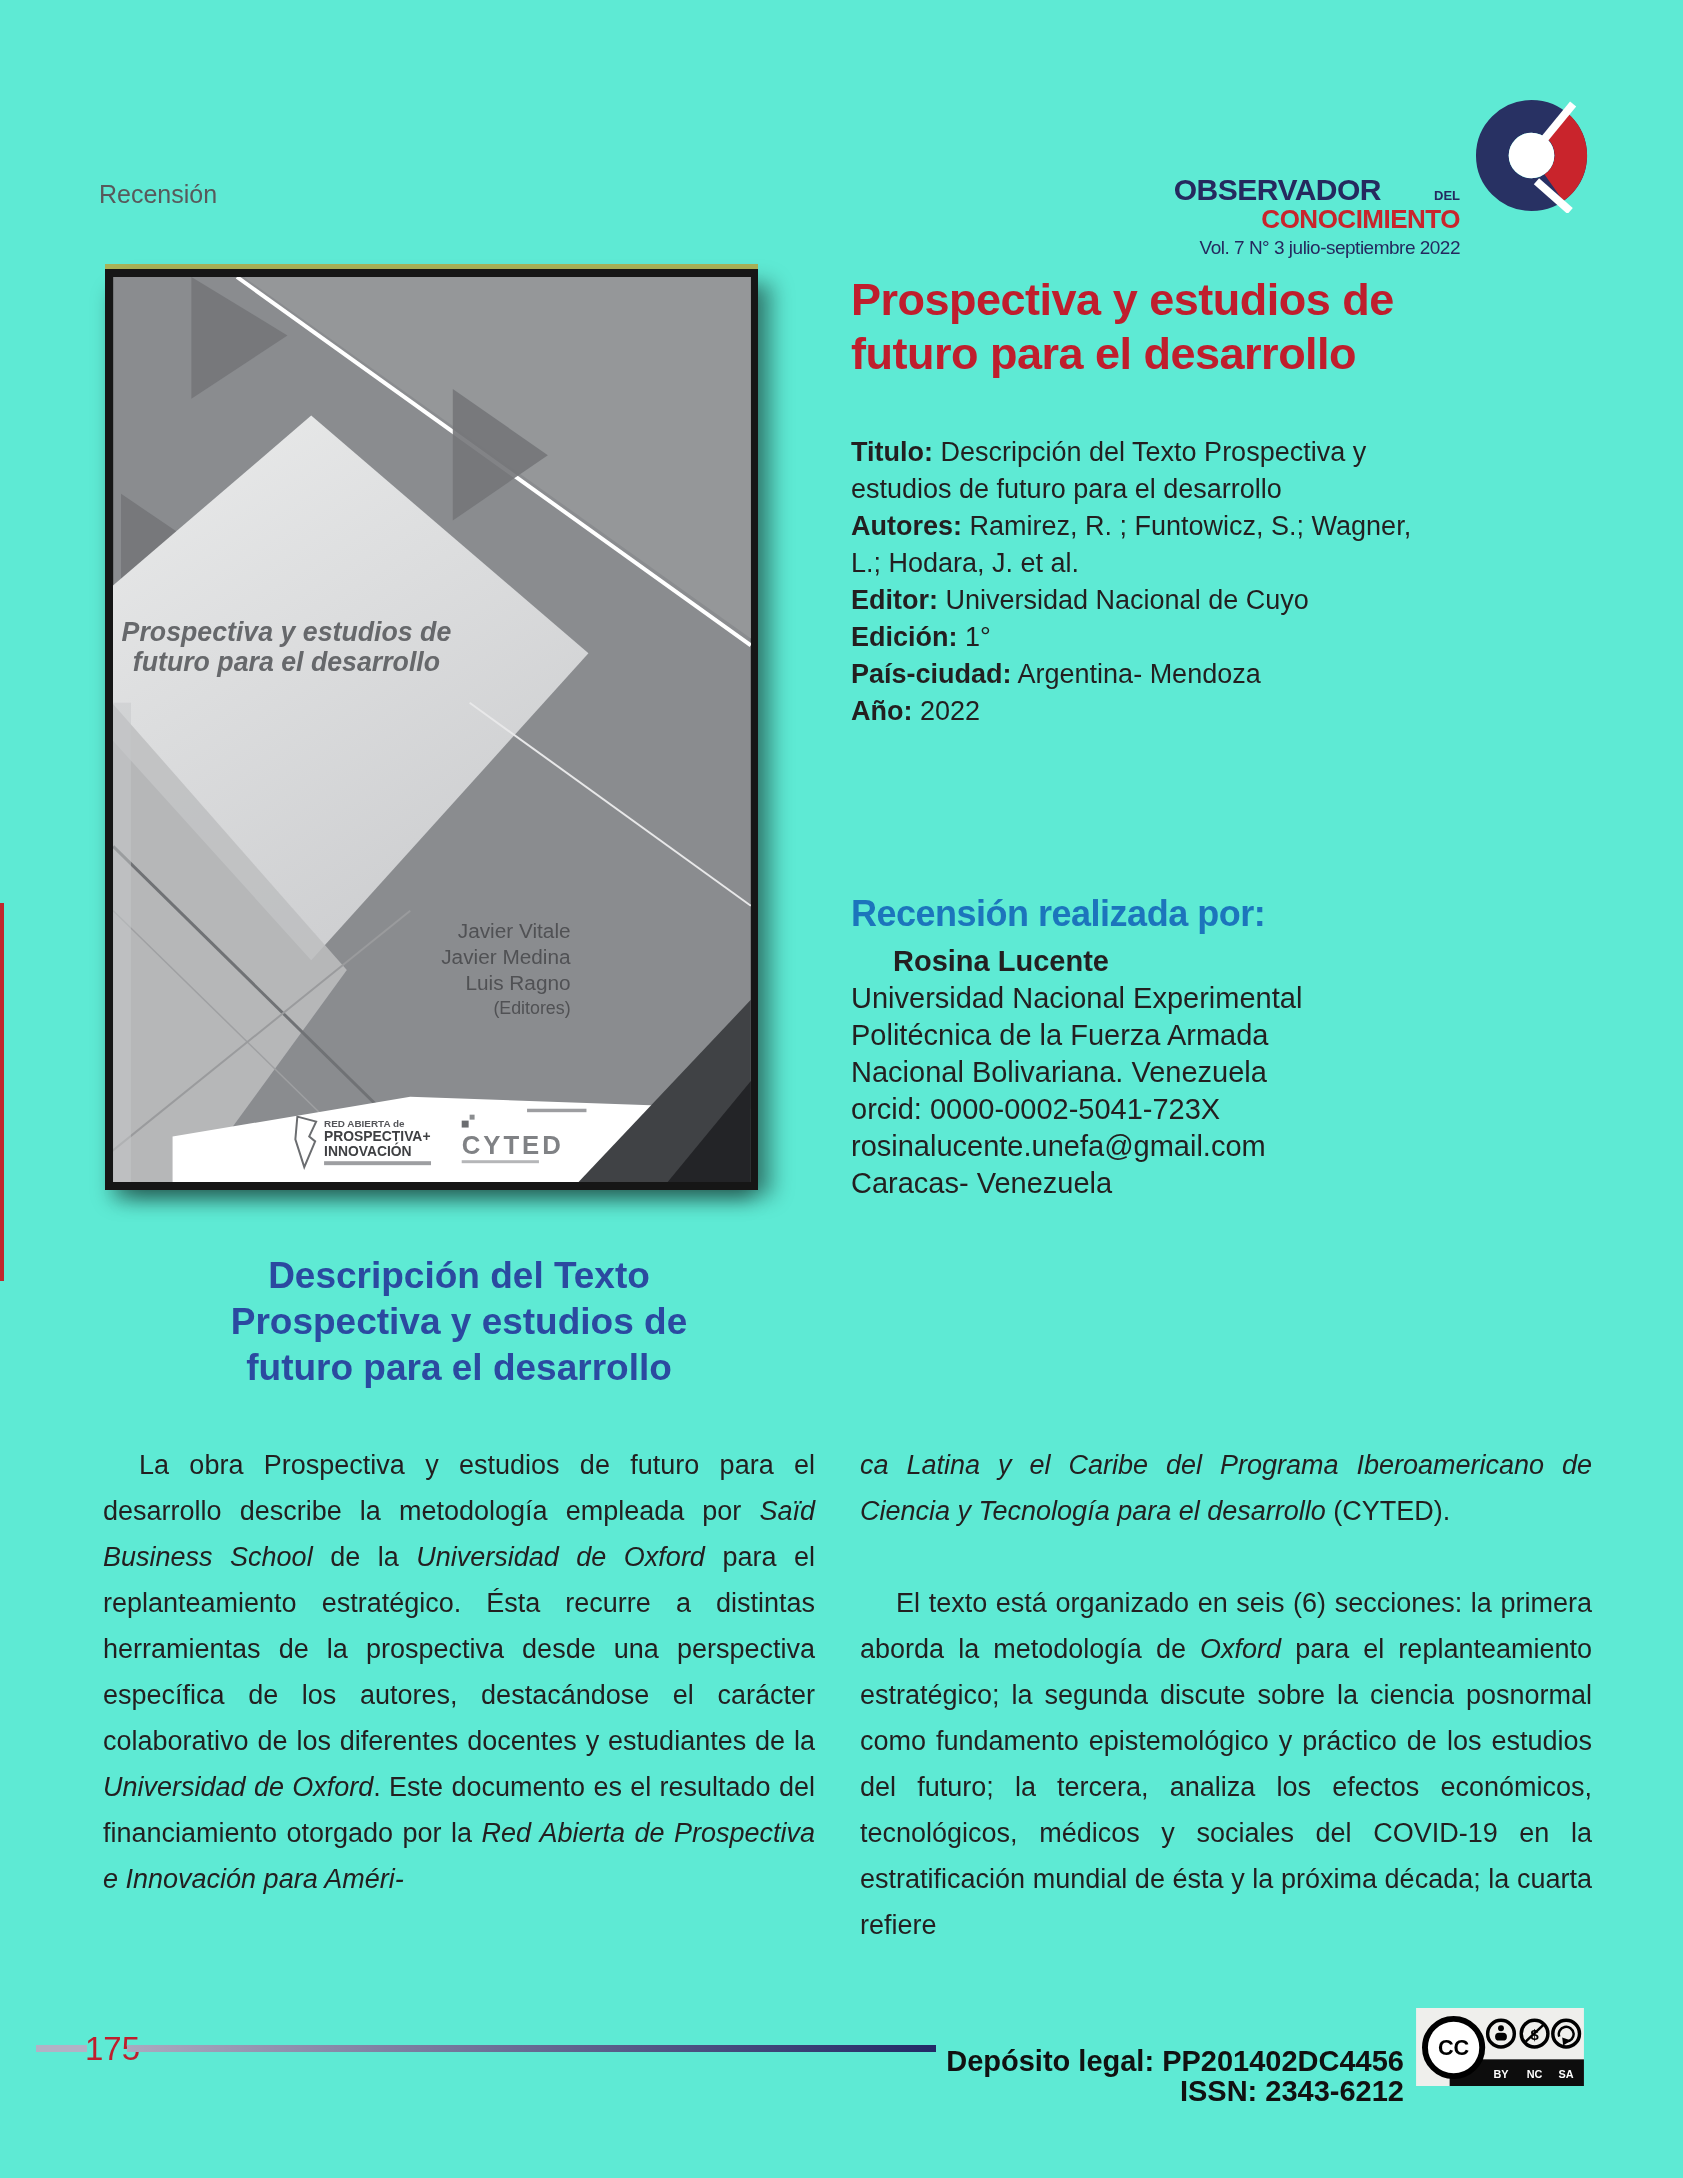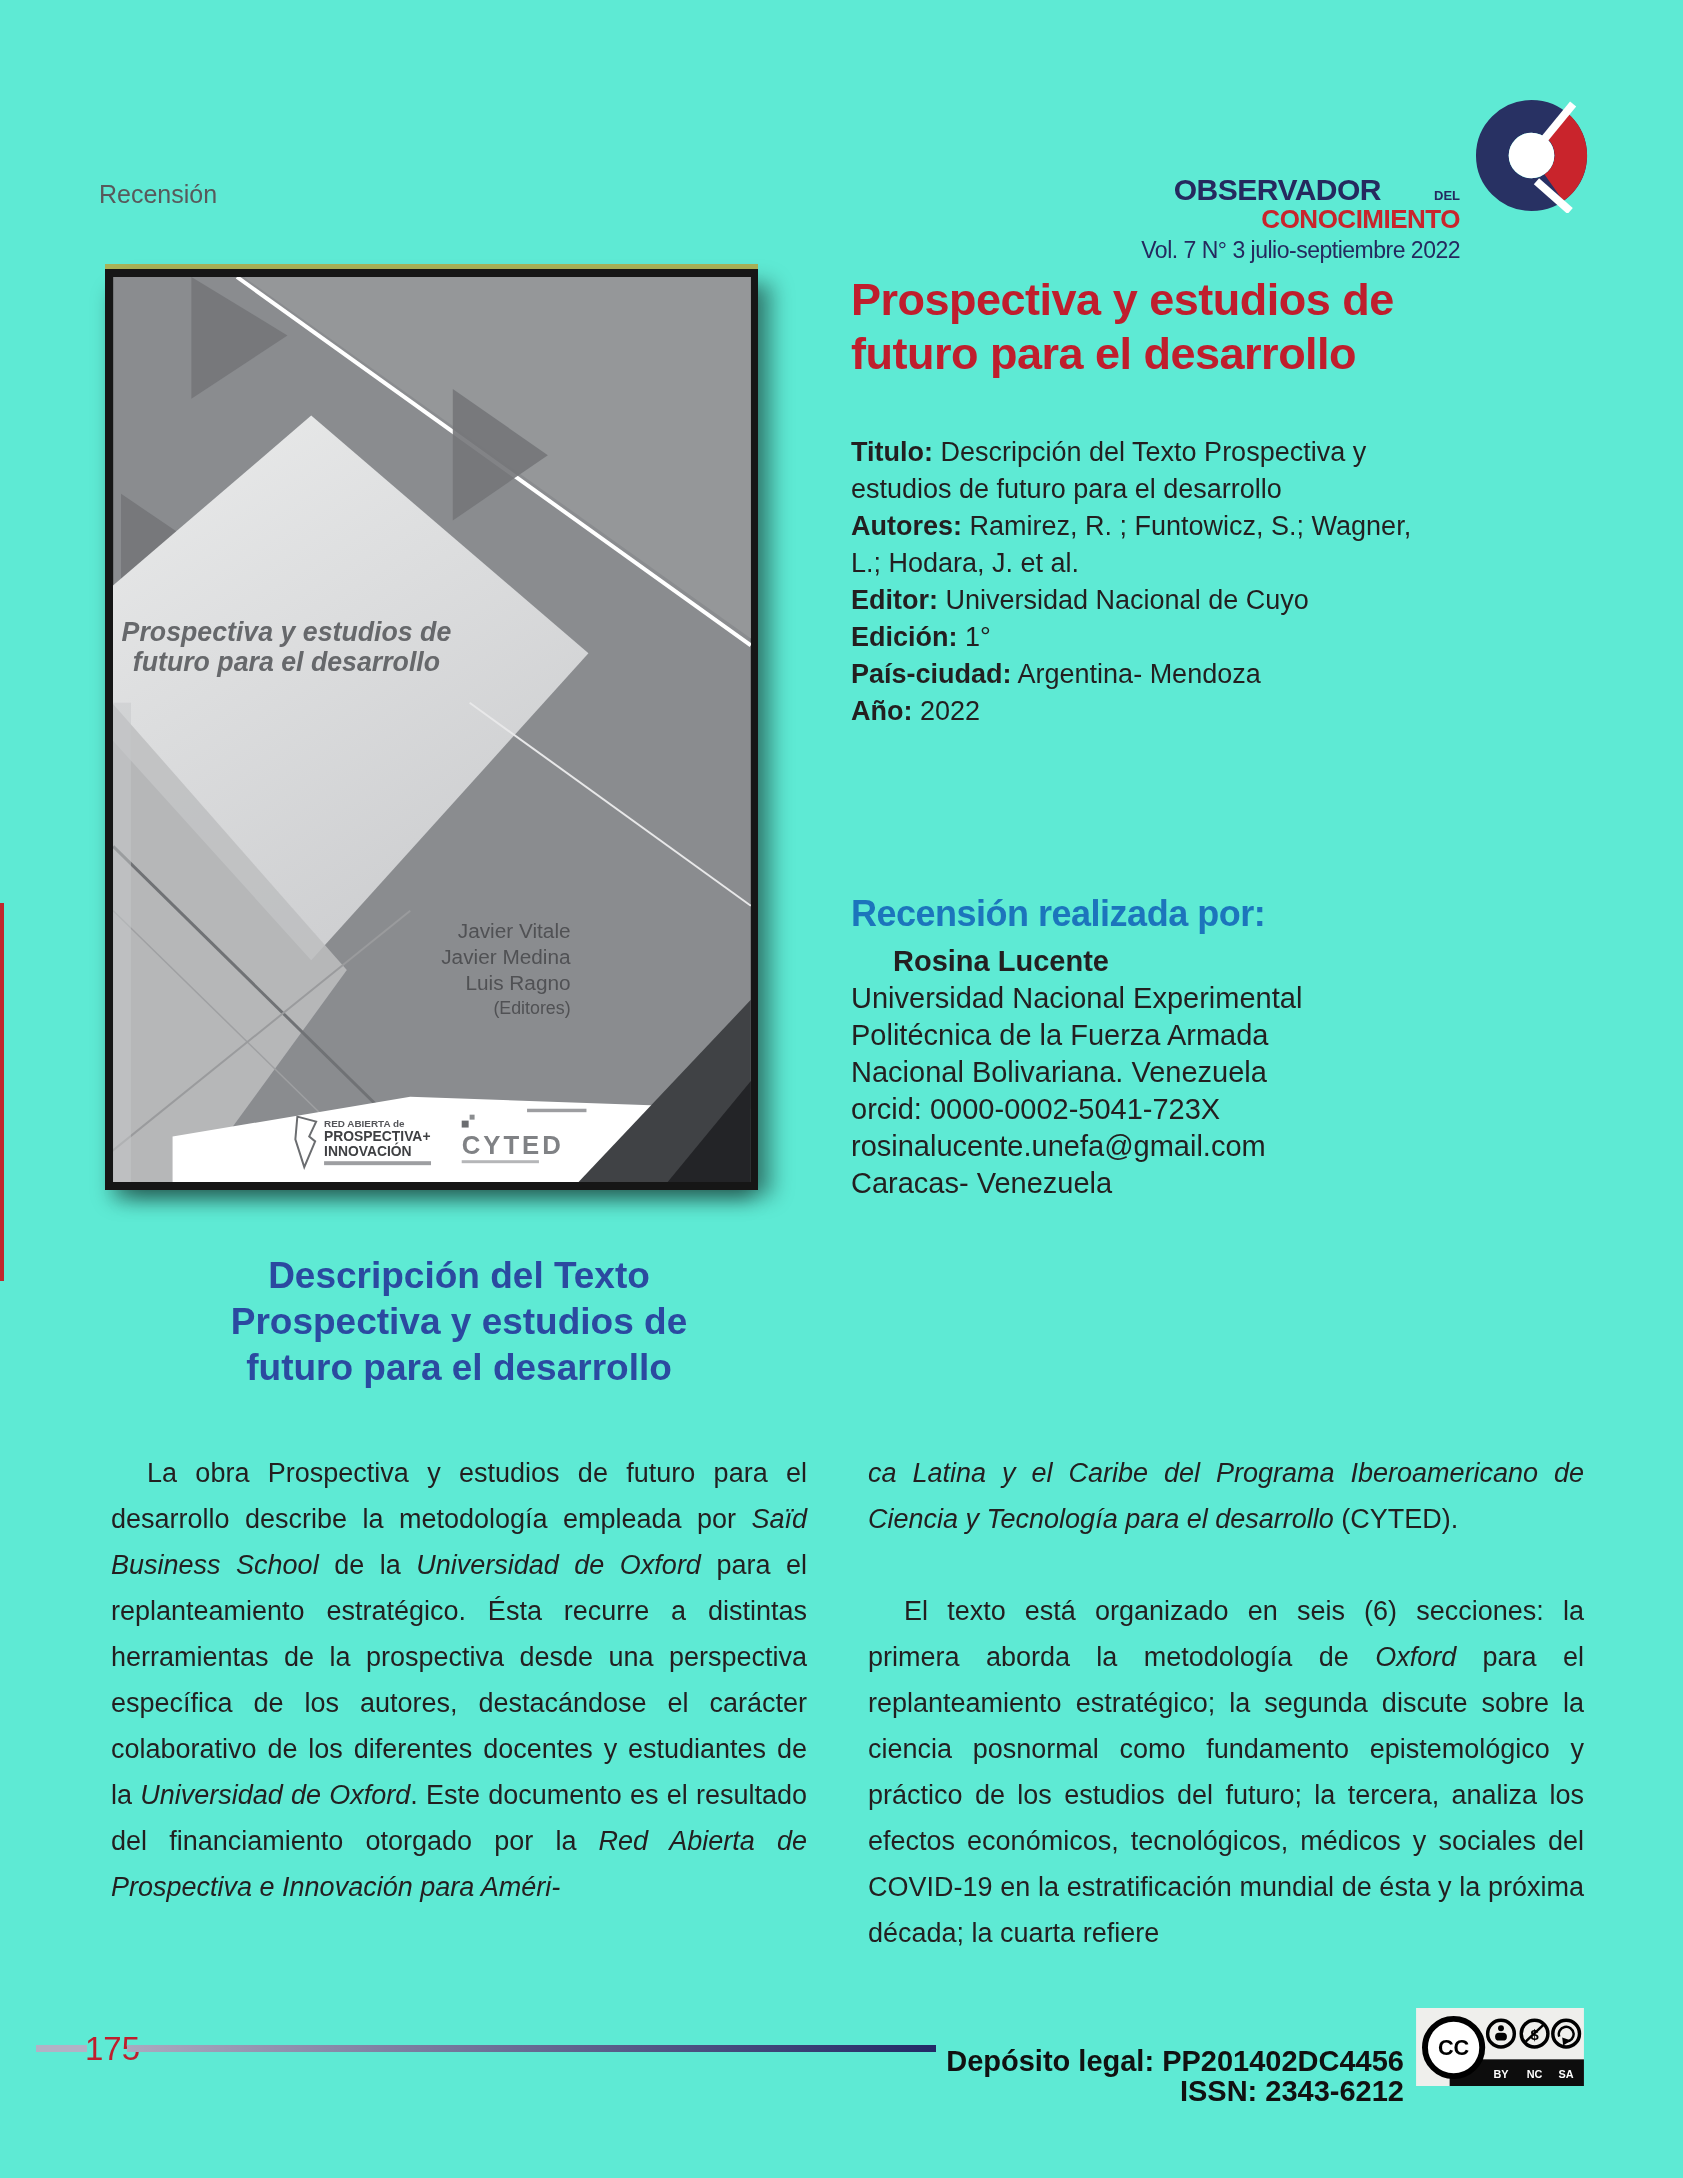--- a/index.html
+++ b/index.html
@@ -9,21 +9,21 @@
   .it{font-style:italic;}
 
   
   .section-label{left:99px;top:180px;font-size:25px;color:#58595b;}
 
   
   .masthead{top:174px;right:223px;text-align:right;line-height:1.05;}
   .mh-l1{font-size:30px;font-weight:bold;color:#25295e;letter-spacing:-0.5px;}
   .mh-l1 .small{font-size:13px;margin-left:5px;letter-spacing:0;padding-left:48px;}
   .mh-l2{font-size:26px;font-weight:bold;color:#c9242c;letter-spacing:-0.5px;}
-  .mh-vol{font-size:23px;color:#25295e;margin-top:5px;letter-spacing:-0.5px;}
+  .mh-vol{font-size:19px;color:#25295e;margin-top:5px;letter-spacing:-0.5px;}
   .logo-donut{left:1474px;top:98px;width:115px;height:115px;}
 
   
   .bleed-red{left:0;top:903px;width:4px;height:378px;background:#c1272d;}
 
   
   .cover-olive{left:105px;top:264px;width:653px;height:5px;background:#a9b257;}
   .cover-frame{left:105px;top:269px;width:653px;height:921px;background:#161616;padding:8px;box-sizing:border-box;
     box-shadow:18px 10px 20px -4px rgba(0,0,0,.40), 0 16px 18px -6px rgba(0,0,0,.35);}
   .cover-frame svg{display:block;}
@@ -37,21 +37,21 @@
   .reviewer{left:851px;top:893px;width:614px;}
   .reviewer-heading{font-size:36px;font-weight:bold;color:#1c75bc;letter-spacing:-0.5px;margin:0 0 8px 0;}
   .reviewer-name{font-size:29px;font-weight:bold;line-height:37px;margin-left:42px;}
   .reviewer-line{font-size:29px;line-height:37px;}
 
   
   .section-heading{left:99px;top:1253px;width:720px;text-align:center;font-size:37px;line-height:46px;font-weight:bold;color:#2b4aa0;}
 
   
   .col{font-size:27px;line-height:46px;text-align:justify;color:#231f20;}
-  .col p{margin:12px;}
+  .col p{margin:4px;}
   .col p.indent{text-indent:36px;}
   .col p.gap{margin-top:46px;}
   .col-left{left:99px;top:1438px;width:720px;}
   .col-right{left:856px;top:1438px;width:740px;}
 
   
   .footer-line-a{left:36px;top:2045px;width:51px;height:7px;background:#b2b2c5;}
   .footer-line-b{left:127px;top:2045px;width:809px;height:7px;background:linear-gradient(to right,#abaabf,#232a66);}
   .footer-page{left:85px;top:2030px;width:44px;text-align:center;font-size:33px;color:#bf1e2d;}
   .footer-legal{right:279px;top:2024px;text-align:right;font-size:29px;line-height:30px;font-weight:bold;color:#111111;margin-top:22px;}

